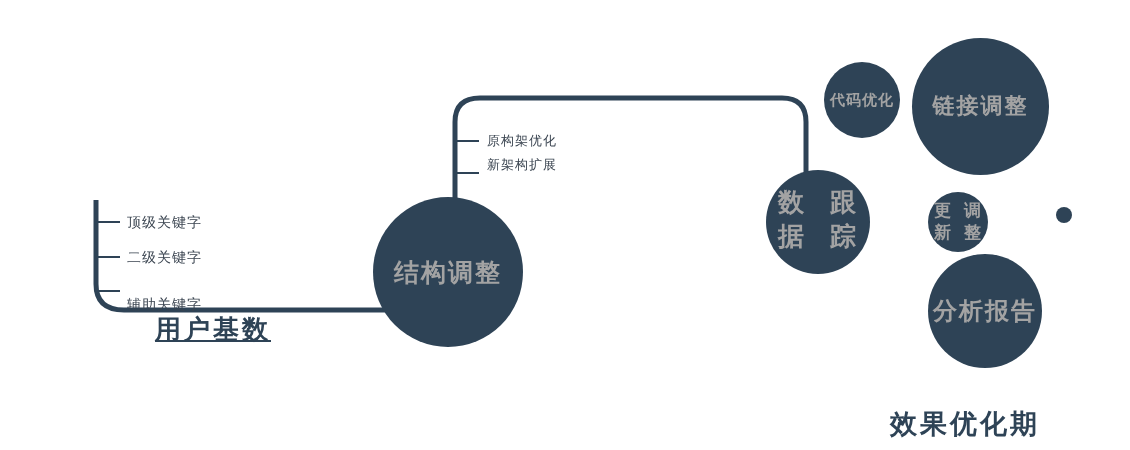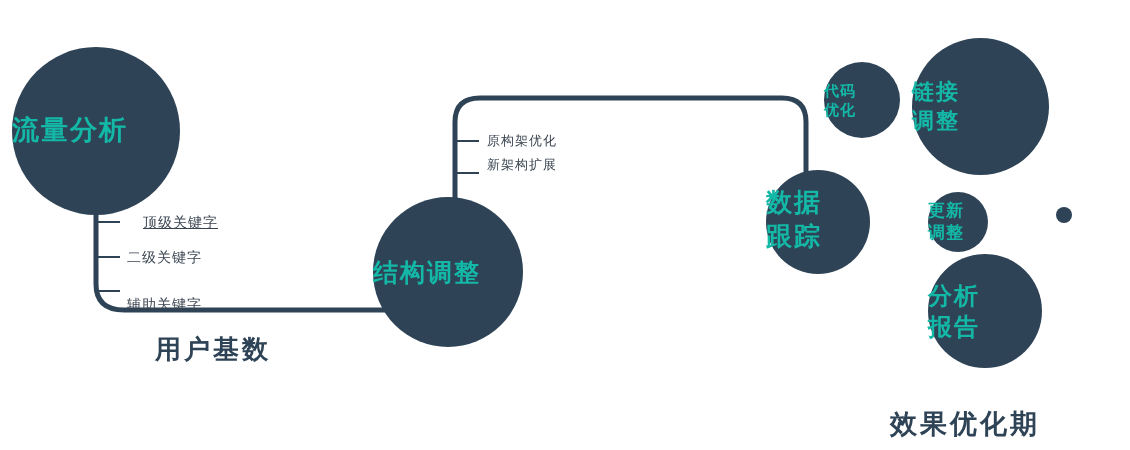--- a/index.html
+++ b/index.html
@@ -9,22 +9,22 @@
   html,body{margin:0;padding:0;background:#ffffff;}
   body{
     width:1130px;height:450px;position:relative;overflow:hidden;
     font-family:"Liberation Sans","DejaVu Sans",sans-serif;
   }
   .stage{position:absolute;inset:0;}
   svg.connectors{position:absolute;left:0;top:0;width:1130px;height:450px;}
   .conn{stroke:var(--primary);stroke-width:5;fill:none;}
   .tick{stroke:var(--primary);stroke-width:2;fill:none;}
   .node{
-    position:absolute;border-radius:50%;background:var(--primary);color:#14b8a6;
-    display:flex;flex-direction:column;align-items:flex-start;justify-content:center;
+    position:absolute;border-radius:50%;background:var(--primary);color:#a3a3a3;
+    display:flex;flex-direction:row;align-items:center;justify-content:center;
     text-align:center;font-weight:bold;letter-spacing:2px;line-height:1.3;
   }
   .node span{display:block;}
   .big-label{
     position:absolute;color:var(--primary);font-weight:bold;letter-spacing:3px;
     white-space:nowrap;
   }
   .small-label{
     position:absolute;color:var(--smalllabel);font-size:14px;letter-spacing:1px;
     white-space:nowrap;line-height:1;
@@ -43,23 +43,20 @@
     <path class="tick" d="M 96 222 H 120"></path>
     <path class="tick" d="M 96 257 H 120"></path>
     <path class="tick" d="M 96 291 H 120"></path>
 
     <path class="conn" d="M 455 210 L 455 122 Q 455 98 480 98 L 782 98 Q 806 98 806 122 L 806 195"></path>
 
     <path class="tick" d="M 455 141 H 479"></path>
     <path class="tick" d="M 455 173 H 479"></path>
   </svg>
 
-  <div class="node" style="left:12px;top:47px;width:168px;height:168px;font-size:27px;">
-    <span>流量分析</span>
-  </div>
 
   <div class="node" style="left:373px;top:197px;width:150px;height:150px;font-size:25px;">
     <span>结构调整</span>
   </div>
 
   <div class="node" style="left:766px;top:170px;width:104px;height:104px;font-size:26px;font-family:Liberation Mono, monospace;">
     <span>数据</span>
     <span>跟踪</span>
   </div>
 
@@ -78,24 +75,24 @@
     <span>调整</span>
   </div>
 
   <div class="dot" style="left:1056px;top:207px;width:16px;height:16px;"></div>
 
   <div class="node" style="left:928px;top:254px;width:114px;height:114px;font-size:24px;">
     <span>分析</span>
     <span>报告</span>
   </div>
 
-  <div class="small-label" style="left:143px;top:215px;text-decoration:underline;">顶级关键字</div>
+  <div class="small-label" style="left:127px;top:215px;">顶级关键字</div>
   <div class="small-label" style="left:127px;top:250px;">二级关键字</div>
   <div class="small-label" style="left:127px;top:284px;margin-top:13px;">辅助关键字</div>
 
   <div class="small-label" style="left:487px;top:134px;font-size:13px;">原构架优化</div>
   <div class="small-label" style="left:487px;top:158px;font-size:13px;">新架构扩展</div>
 
-  <div class="big-label" style="left:155px;top:332px;font-size:26px;">用户基数</div>
+  <div class="big-label" style="left:155px;top:312px;font-size:26px;text-decoration:underline;">用户基数</div>
 
   <div class="big-label" style="left:890px;top:406px;font-size:27px;">效果优化期</div>
 
 </div>
 
 </body></html>

